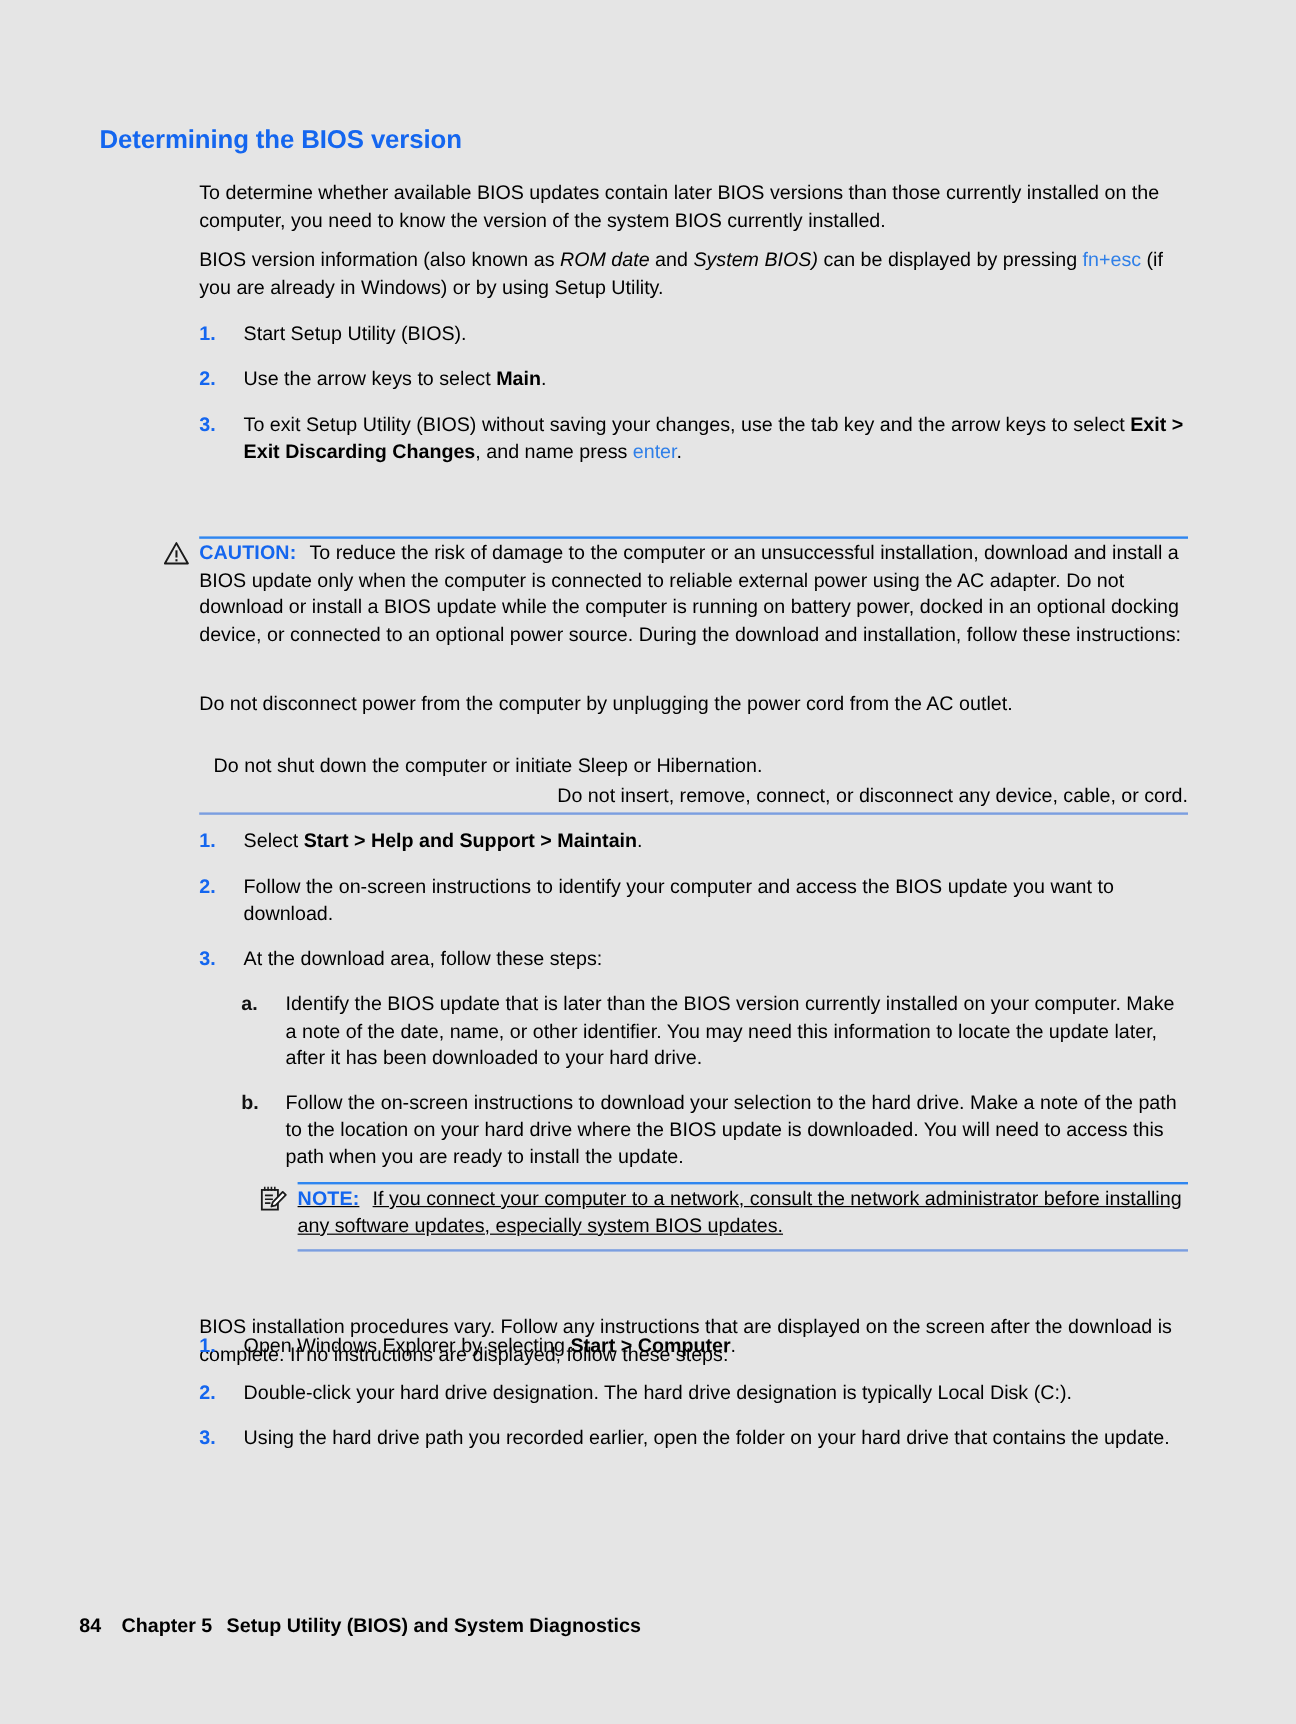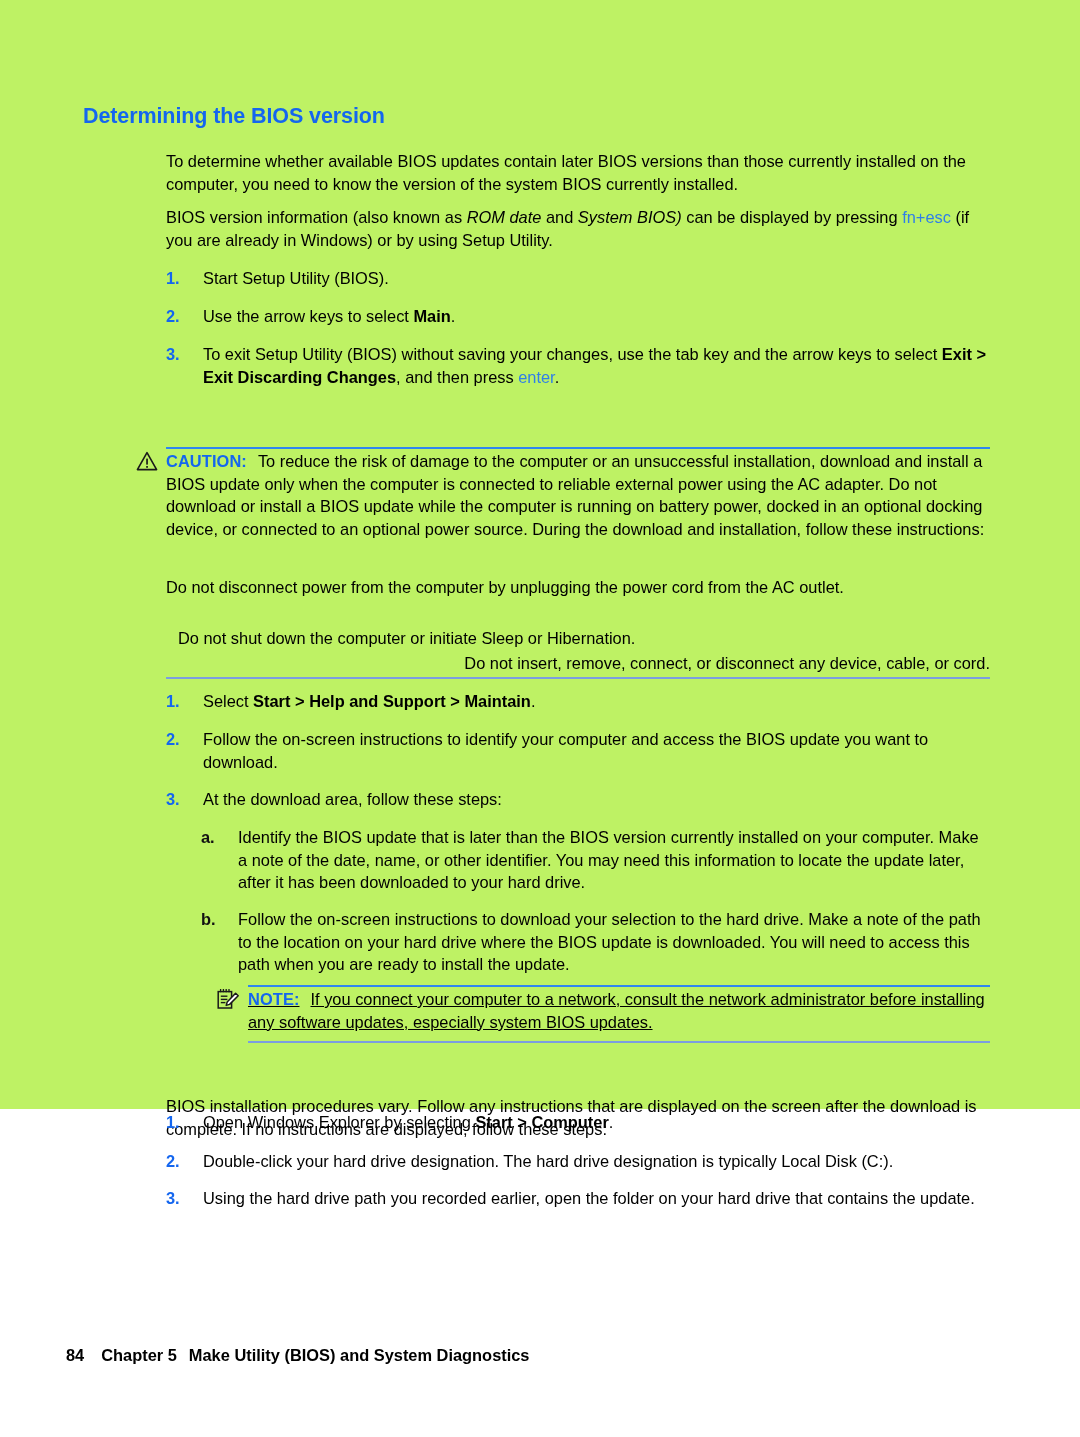--- a/index.html
+++ b/index.html
@@ -15,22 +15,22 @@
     position: relative;
     font-family: "Liberation Sans", sans-serif;
     color: #000000;
     overflow: hidden;
   }
 
   .page {
     position: absolute;
     top: 0; left: 0;
     width: 1080px;
-    height: 1109px;
-    background: #bef264;
+    height: 1437px;
+    background: #e5e5e5;
   }
 
   
   .h1 {
     position: absolute;
     left: 83px;
     font-size: 21.5px;
     font-weight: bold;
     color: #1466ef;
     letter-spacing: -0.1px;
@@ -144,21 +144,21 @@
     <span class="body">Start Setup Utility (BIOS).</span>
   </div>
 
   <div class="li lvl1" style="top:305px;">
     <span class="marker">2.</span>
     <span class="body"><span>Use the arrow keys to select </span><b>Main</b><span>.</span></span>
   </div>
 
   <div class="li lvl1" style="top:343px;">
     <span class="marker">3.</span>
-    <span class="body"><span>To exit Setup Utility (BIOS) without saving your changes, use the tab key and the arrow keys to select </span><b>Exit &gt; Exit Discarding Changes</b><span>, and then press </span><span class="link">enter</span><span>.</span></span>
+    <span class="body"><span>To exit Setup Utility (BIOS) without saving your changes, use the tab key and the arrow keys to select </span><b>Exit &gt; Exit Discarding Changes</b><span>, and name press </span><span class="link">enter</span><span>.</span></span>
   </div>
 
 
   <div class="adm" style="left:166px; top:447px; width:824px;">
 
     <div class="rule-top" style="width:824px;"></div>
 
     <div class="adm-icon" style="left:-30px; top:4px;">
       <svg width="22" height="20" viewBox="0 0 22 20" aria-hidden="true">
         <path d="M11 1.6 L20.6 18.6 L1.4 18.6 Z" fill="none" stroke="#1a1a1a" stroke-width="1.6" stroke-linejoin="round"></path>
@@ -234,15 +234,15 @@
   <div class="li lvl1" style="top:1150px;">
     <span class="marker">2.</span>
     <span class="body">Double-click your hard drive designation. The hard drive designation is typically Local Disk (C:).</span>
   </div>
 
   <div class="li lvl1" style="top:1187px;">
     <span class="marker">3.</span>
     <span class="body">Using the hard drive path you recorded earlier, open the folder on your hard drive that contains the update.</span>
   </div>
 
-  <div class="footer"><span>84</span><span class="fgap"></span><span>Chapter 5</span><span class="fgap2"></span><span>Make Utility (BIOS) and System Diagnostics</span></div>
+  <div class="footer"><span>84</span><span class="fgap"></span><span>Chapter 5</span><span class="fgap2"></span><span>Setup Utility (BIOS) and System Diagnostics</span></div>
 
 </div>
 
 </body></html>

